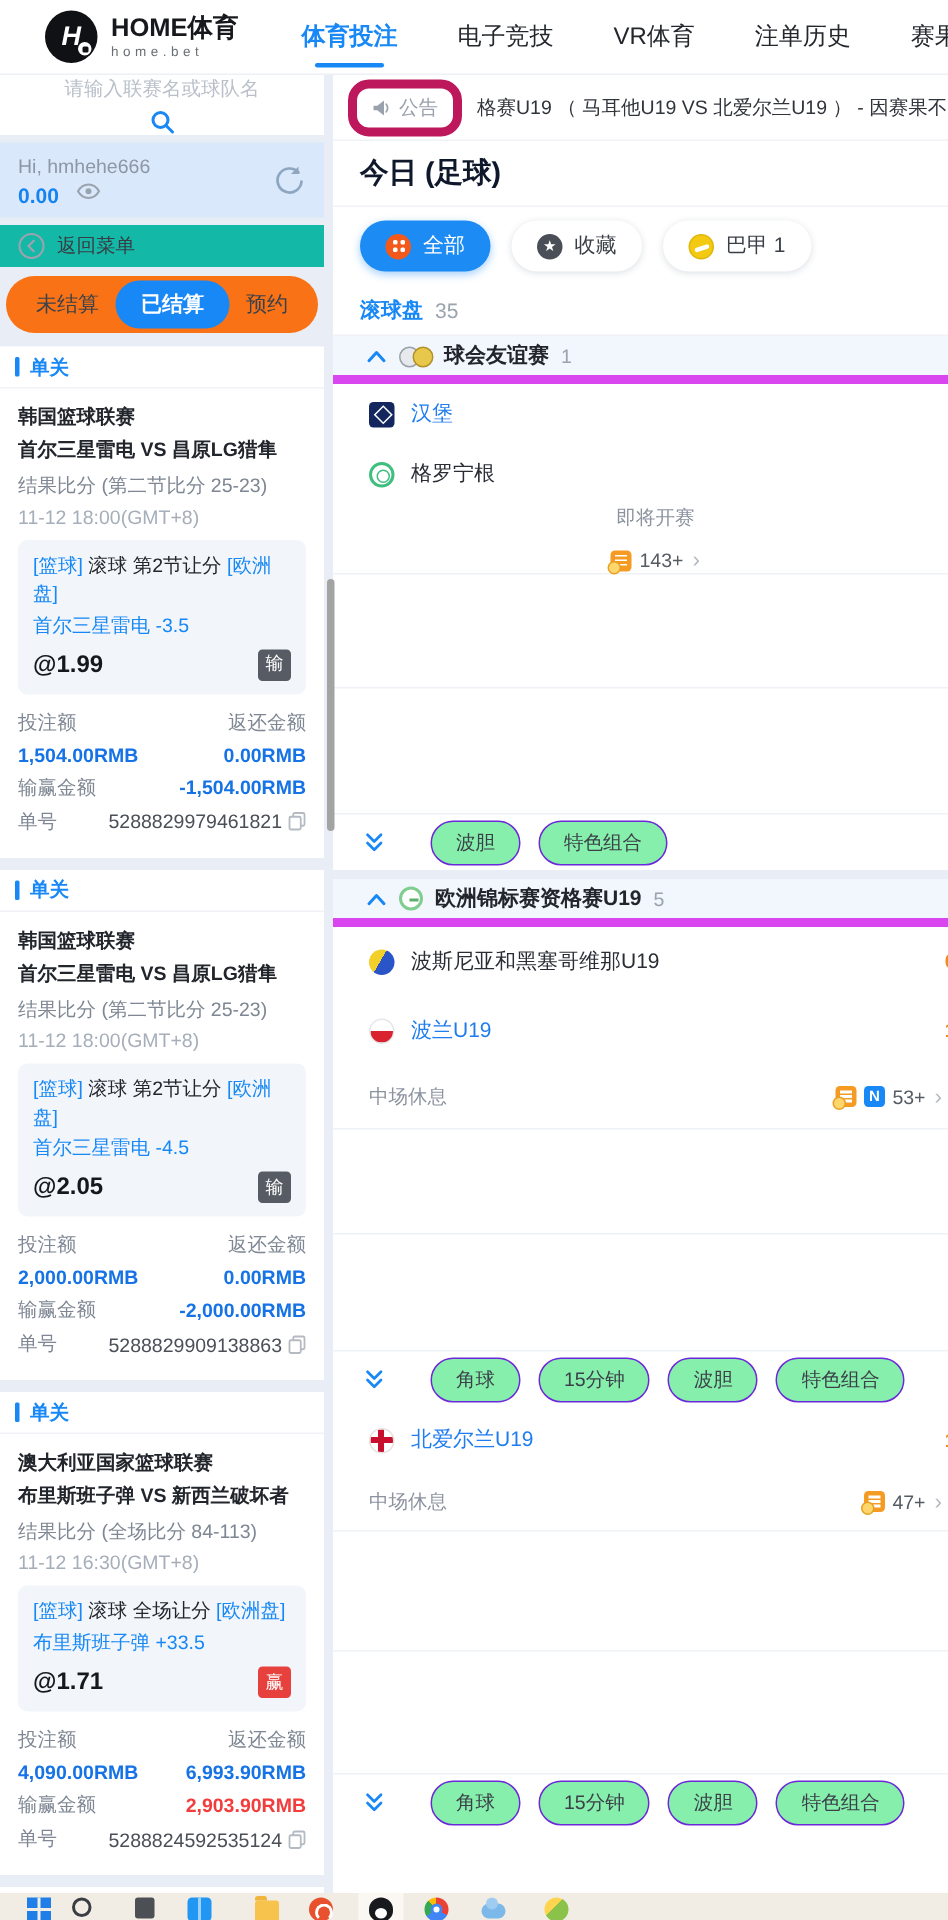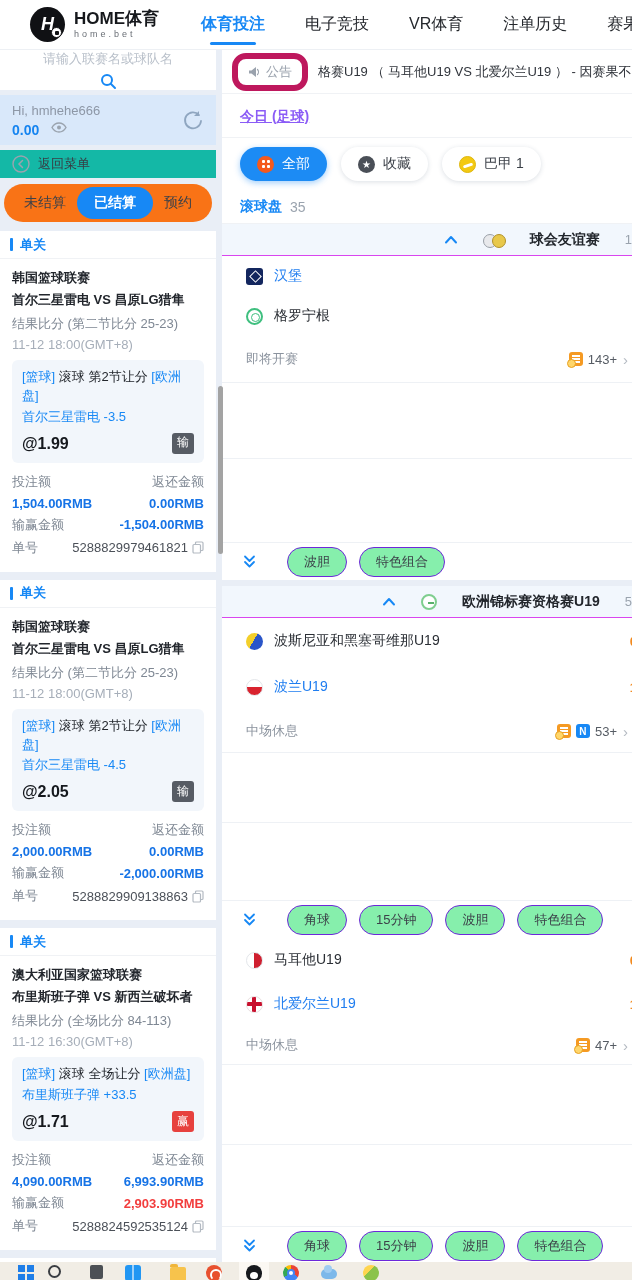--- a/index.html
+++ b/index.html
@@ -53,35 +53,35 @@
   .amounts{margin-top:10px;font-size:13px;}
   .am-row{display:flex;justify-content:space-between;margin-bottom:5px;align-items:center;}
   .am-label{color:#7e8793;}
   .am-val{font-weight:bold;color:#1673e6;}
   .am-val.red{color:#f23d3d;}
   .order-num{color:#4b5058;display:flex;align-items:center;gap:4px;margin-left:24px;}
   
   .ann-row{height:44px;display:flex;align-items:center;gap:10px;padding-left:10px;border-bottom:1px solid #f0f2f5;white-space:nowrap;overflow:hidden;}
   .ann-pill{flex:none;display:flex;align-items:center;gap:5px;border:6px solid #be185d;border-radius:14px;padding:4px 10px;color:#9aa2ad;font-size:13px;}
   .ann-text{color:#30343b;font-size:13px;}
-  .today{height:44px;line-height:44px;padding-left:18px;font-size:14px;font-weight:bold;color:#8b5cf6;border-bottom:1px solid #f0f2f5;text-decoration:underline;}
+  .today{height:44px;line-height:44px;padding-left:18px;font-size:19px;font-weight:bold;color:#0f172a;border-bottom:1px solid #f0f2f5;}
   .filters{height:52px;display:flex;align-items:center;gap:14px;padding-left:18px;}
   .chip{display:flex;align-items:center;gap:8px;background:#fff;border-radius:18px;height:34px;padding:0 17px;font-size:14px;color:#3a3f47;box-shadow:0 1px 5px rgba(31,53,90,.16);}
   .chip.active{background:#1c8bf4;color:#fff;box-shadow:0 2px 6px rgba(23,136,245,.4);}
   .chip-ic{width:17px;height:17px;border-radius:50%;position:relative;flex:none;}
   .chip-ic.grid-icon{background:#f4591c;}
   .chip-ic.grid-icon::after{content:"";position:absolute;left:4.5px;top:4.5px;width:3px;height:3px;background:#fff;border-radius:1px;box-shadow:5px 0 #fff,0 5px #fff,5px 5px #fff;}
   .chip-ic.star-icon{background:#4a4f57;}
   .chip-ic.star-icon::after{content:"\2605";position:absolute;left:0;top:0;width:17px;height:17px;color:#fff;font-size:10px;line-height:17px;text-align:center;}
   .chip-ic.league-icon{background:#f3c912;border:1px solid #dfb70c;}
   .chip-ic.league-icon::after{content:"";position:absolute;left:3px;top:7px;width:10px;height:3px;background:#fff;border-radius:2px;transform:rotate(-18deg);}
   .live-row{height:34px;display:flex;align-items:center;gap:8px;padding-left:18px;border-bottom:1px solid #f0f2f5;font-size:14px;}
   .live-label{color:#1788f5;font-weight:bold;}
   .live-count{color:#9aa3ae;}
-  .sec-head{height:32px;background:#f2f7fd;display:flex;align-items:center;gap:25px;padding-left:22px;border-bottom:1px solid #d946ef;font-size:14px;justify-content:flex-end;}
+  .sec-head{height:32px;background:#f2f7fd;display:flex;align-items:center;gap:8px;padding-left:22px;border-bottom:6px solid #d946ef;font-size:14px;}
   .sec-title{font-weight:bold;color:#22262c;}
   .sec-count{color:#9aa3ae;font-size:13px;}
   .team-row{display:flex;align-items:center;gap:11px;padding-left:24px;position:relative;overflow:hidden;}
   .team-name{font-size:14px;color:#2a2e34;}
   .team-name.blue{color:#1f7df0;}
   .score-cut{position:absolute;right:-5px;top:50%;transform:translateY(-50%);color:#f28a1f;font-weight:bold;font-size:13px;}
   .logo16{width:17px;height:17px;border-radius:50%;flex:none;position:relative;}
   .hamburg-logo{border-radius:3px;background:#13265e;}
   .hamburg-logo::after{content:"";position:absolute;left:4.5px;top:4.5px;width:7px;height:7px;border:1.5px solid #fff;transform:rotate(45deg);}
   .groningen-logo{background:#fff;border:2px solid #3fbf7f;}
@@ -366,21 +366,21 @@
             <span class="sec-count">1</span>
           </div>
           <div class="team-row" style="height: 40px;">
             <span class="logo16 hamburg-logo"></span>
             <span class="team-name blue">汉堡</span>
           </div>
           <div class="team-row" style="height: 40px;">
             <span class="logo16 groningen-logo"></span>
             <span class="team-name">格罗宁根</span>
           </div>
-          <div class="status-row" style="height: 46px;">
+          <div class="status-row" style="height: 46px; flex-direction: column;">
             <span class="status-text">即将开赛</span>
             <span class="status-right">
               <span class="mk-icon"></span>
               <span>143+</span>
               <span class="m-chev">›</span>
             </span>
           </div>
           <div class="empty-block" style="height: 76px;"></div>
           <div class="empty-block" style="height: 84px;"></div>
           <div class="match-foot">
@@ -425,25 +425,20 @@
           <div class="match-foot">
             <span class="dbl-chev">
               <svg width="15" height="15" viewBox="0 0 15 15">
                 <path d="M3 2.5 7.5 7 12 2.5M3 8l4.5 4.5L12 8" fill="none" stroke="#1788f5" stroke-width="1.8" stroke-linecap="round" stroke-linejoin="round"></path>
               </svg>
             </span>
             <span class="foot-chip">角球</span>
             <span class="foot-chip">15分钟</span>
             <span class="foot-chip">波胆</span>
             <span class="foot-chip">特色组合</span>
-          </div>
-          <div class="team-row" style="height: 44px;">
-            <span class="logo16 malta-logo"></span>
-            <span class="team-name">马耳他U19</span>
-            <span class="score-cut">0</span>
           </div>
           <div class="team-row" style="height: 44px;">
             <span class="logo16 nireland-logo"></span>
             <span class="team-name blue">北爱尔兰U19</span>
             <span class="score-cut">1</span>
           </div>
           <div class="status-row" style="height: 38px;">
             <span class="status-text">中场休息</span>
             <span class="status-right">
               <span class="mk-icon"></span>

